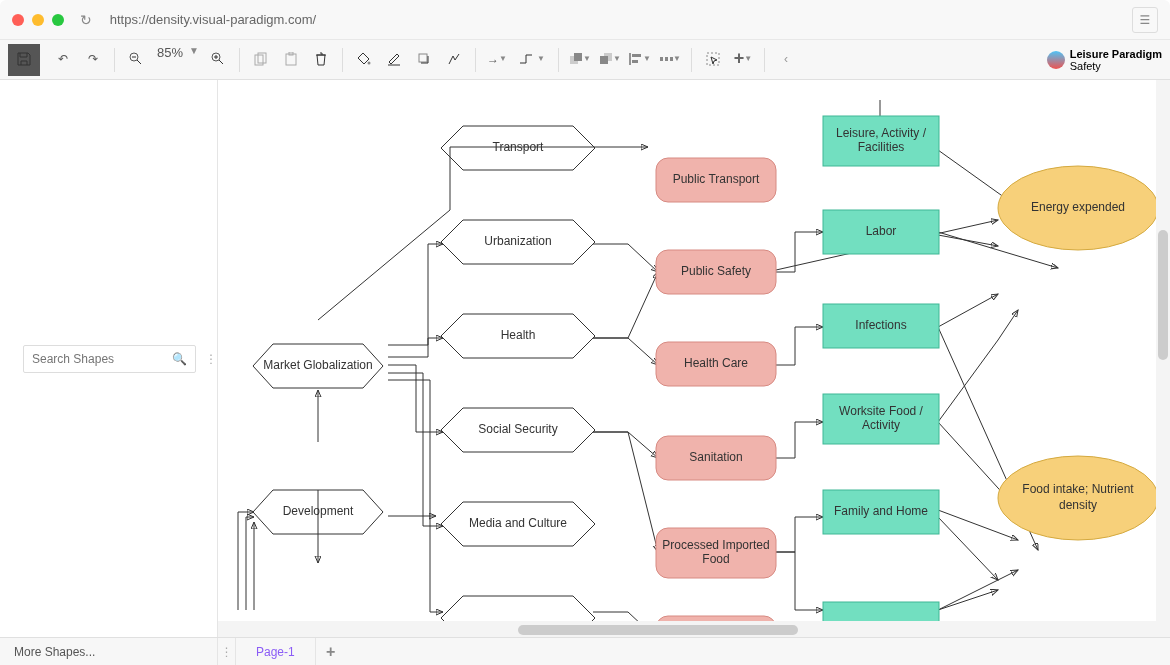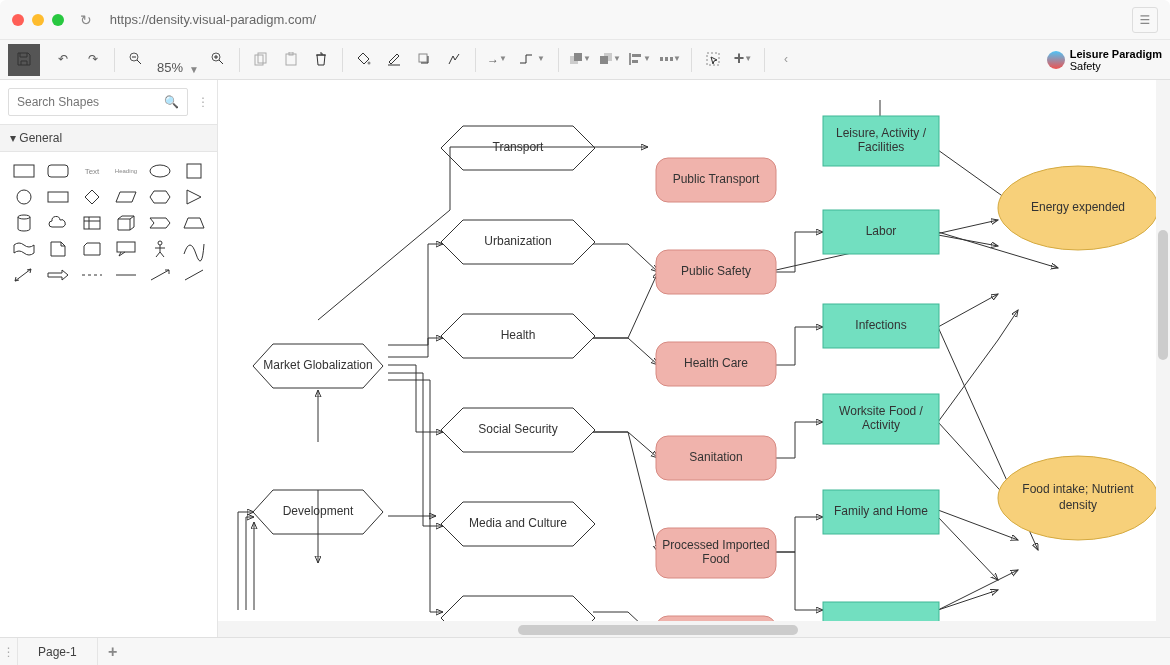--- a/index.html
+++ b/index.html
@@ -12,30 +12,30 @@
 .tl.r { background: #ff5f57; } .tl.y { background: #febc2e; } .tl.g { background: #28c840; }
 .reload { color: #888; margin-right: 10px; font-size: 14px; }
 .url-bar { flex: 1; color: #666; font-size: 13px; padding: 4px 8px; }
 .ham { width: 26px; height: 26px; border: 1px solid #ddd; border-radius: 3px; display: flex; align-items: center; justify-content: center; color: #888; margin-left: 12px; }
 
 
 .toolbar { height: 40px; background: #f7f7f7; border-bottom: 1px solid #e0e0e0; display: flex; align-items: center; padding: 0 8px; }
 .tbtn { width: 30px; height: 30px; display: flex; align-items: center; justify-content: center; color: #555; border-bottom: 2px solid transparent; cursor: pointer; }
 .tbtn.sav { background: #555; color: #fff; width: 32px; height: 32px; margin-right: 8px; }
 .tsep { width: 1px; height: 24px; background: #ddd; margin: 0 6px; }
-.zoom { display: flex; align-items: flex-end; color: #555; gap: 4px; }
+.zoom { display: flex; align-items: flex-start; color: #555; gap: 4px; }
 .zoom .zp { font-size: 13px; padding: 0 2px; }
 .logo { margin-left: auto; display: flex; align-items: center; gap: 5px; font-size: 11px; font-weight: 600; }
 .logo-badge { width: 18px; height: 18px; background: linear-gradient(180deg, #4fc3f7, #ef5350); border-radius: 50%; }
 
 
 .workspace { display: flex; height: calc(100% - 40px - 40px - 28px); }
 
 
-.sidebar { width: 218px; background: #fff; border-right: 1px solid #e5e5e5; display: flex; flex-direction: column; }
+.sidebar { width: 218px; background: #fff; border-right: 1px solid #e5e5e5; display: flex; flex-direction: row; padding-left: 15px; }
 .search-row { padding: 8px; display: flex; align-items: center; gap: 4px; }
 .search-row input { flex: 1; padding: 6px 8px; border: 1px solid #ddd; border-radius: 2px; font-size: 12px; }
 .search-row .mag { color: #888; margin-left: -28px; position: relative; }
 .catg { padding: 6px 10px; background: #f4f4f4; border-top: 1px solid #e5e5e5; border-bottom: 1px solid #e5e5e5; font-size: 12px; color: #444; cursor: pointer; }
 .shapes-grid { padding: 10px 12px 0 12px; display: grid; grid-template-columns: repeat(6, 28px); gap: 8px 6px; }
 .shp { width: 24px; height: 18px; display: flex; align-items: center; justify-content: center; color: #333; }
 .shp svg { overflow: visible; }
 
 
 .canvas-wrap { flex: 1; position: relative; overflow: hidden; background: #fff; }
@@ -43,21 +43,21 @@
 .vscroll { position: absolute; right: 0; top: 0; bottom: 16px; width: 14px; background: #f4f4f4; }
 .vthumb { position: absolute; right: 2px; top: 150px; width: 10px; height: 130px; background: #ccc; border-radius: 5px; }
 .hscroll { position: absolute; left: 0; right: 14px; bottom: 0; height: 16px; background: #f4f4f4; }
 .hthumb { position: absolute; bottom: 2px; left: 300px; width: 280px; height: 10px; background: #ccc; border-radius: 5px; }
 .corner-sb { position: absolute; right: 0; bottom: 0; width: 14px; height: 16px; background: #f4f4f4; }
 
 
 .footer { height: 28px; background: #f7f7f7; border-top: 1px solid #e0e0e0; display: flex; align-items: center; }
 .more { width: 218px; padding: 0 14px; color: #555; border-right: 1px solid #e5e5e5; height: 100%; display: flex; align-items: center; }
 .pg-handle { width: 18px; height: 28px; display: flex; align-items: center; justify-content: center; color: #aaa; border-right: 1px solid #e5e5e5; }
-.pg-tab { padding: 0 20px; color: #404040; height: 100%; display: flex; align-items: center; border-right: 1px solid #e5e5e5; }
+.pg-tab { padding: 0 20px; color: #8b5cf6; height: 100%; display: flex; align-items: center; border-right: 1px solid #e5e5e5; }
 .pg-add { width: 30px; height: 28px; display: flex; align-items: center; justify-content: center; color: #888; font-size: 16px; font-weight: bold; }
 
 line, path, polyline { stroke: #333; stroke-width: 1; fill: none; }
 text { fill: #333; text-anchor: middle; dominant-baseline: middle; }
 </style>
 </head>
 <body>
 
 <div class="browser-bar">
   <div class="traffic">
@@ -479,16 +479,17 @@
         <div class="vthumb"></div>
       </div>
     <div class="hscroll">
         <div class="hthumb"></div>
       </div>
     <div class="corner-sb"></div>
   </div>
 </div>
 
 <div class="footer">
+  <div class="more">More Shapes...</div>
   <div class="pg-handle">⋮</div>
   <div class="pg-tab">Page-1</div>
   <div class="pg-add">+</div>
 </div>
 
 </body></html>

